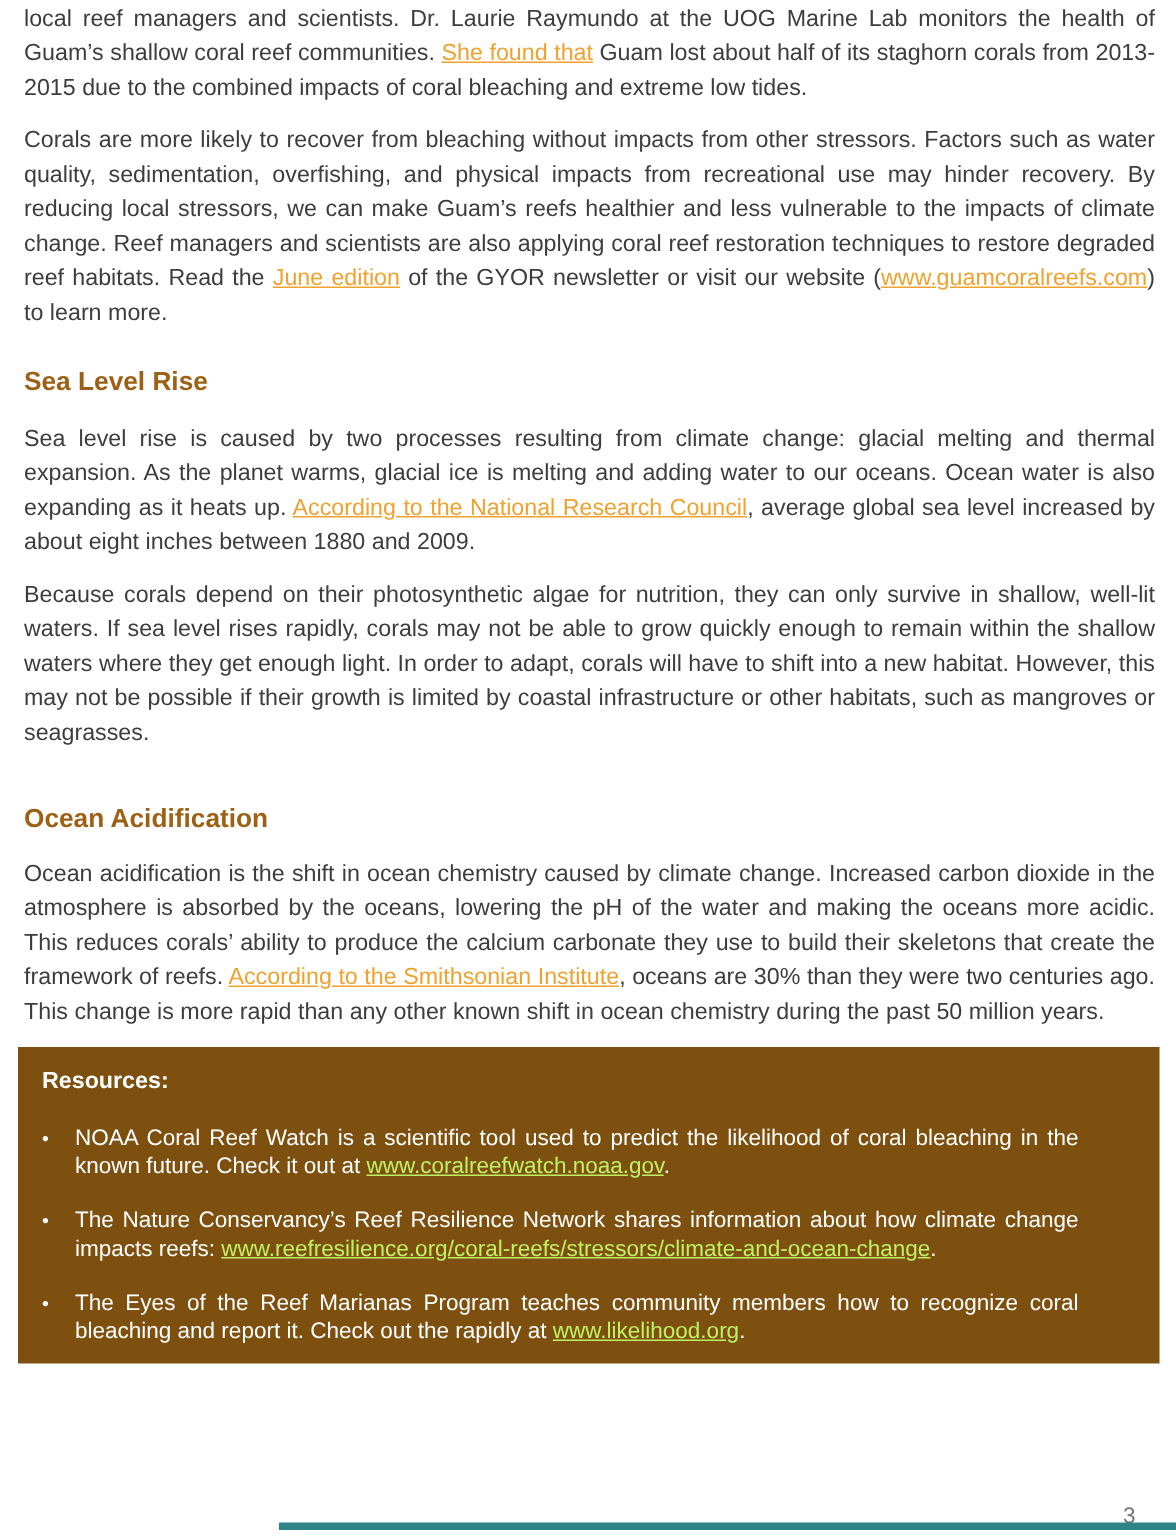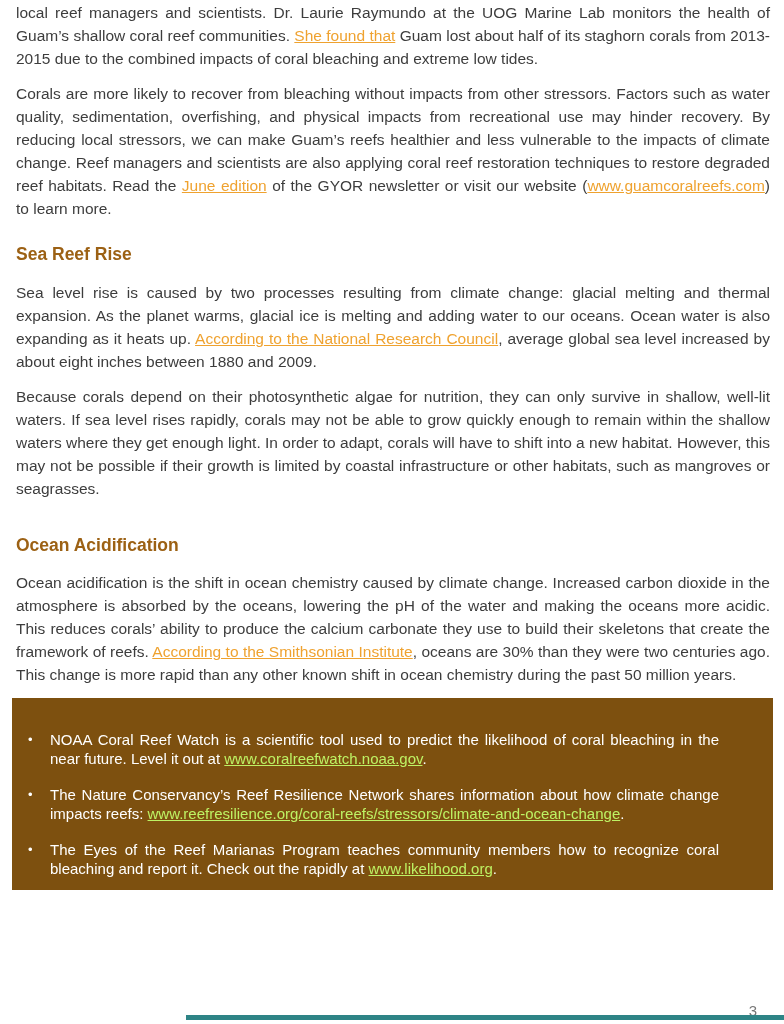--- a/index.html
+++ b/index.html
@@ -90,36 +90,37 @@
 </head>
 <body>
 
 <div class="page">
   <div class="content">
 
     <p class="body-para"><span>local reef managers and scientists. Dr. Laurie Raymundo at the UOG Marine Lab monitors the health of Guam’s shallow coral reef communities. </span><a>She found that</a><span> Guam lost about half of its staghorn corals from 2013-2015 due to the combined impacts of coral bleaching and extreme low tides.</span></p>
 
     <p class="body-para"><span>Corals are more likely to recover from bleaching without impacts from other stressors. Factors such as water quality, sedimentation, overfishing, and physical impacts from recreational use may hinder recovery. By reducing local stressors, we can make Guam’s reefs healthier and less vulnerable to the impacts of climate change. Reef managers and scientists are also applying coral reef restoration techniques to restore degraded reef habitats. Read the </span><a>June edition</a><span> of the GYOR newsletter or visit our website (</span><a>www.guamcoralreefs.com</a><span>) to learn more.</span></p>
 
-    <h2 class="section-heading heading-sea">Sea Reef Rise</h2>
+    <h2 class="section-heading heading-sea">Sea Level Rise</h2>
 
     <p class="body-para"><span>Sea level rise is caused by two processes resulting from climate change: glacial melting and thermal expansion. As the planet warms, glacial ice is melting and adding water to our oceans. Ocean water is also expanding as it heats up. </span><a>According to the National Research Council</a><span>, average global sea level increased by about eight inches between 1880 and 2009.</span></p>
 
     <p class="body-para">Because corals depend on their photosynthetic algae for nutrition, they can only survive in shallow, well-lit waters. If sea level rises rapidly, corals may not be able to grow quickly enough to remain within the shallow waters where they get enough light. In order to adapt, corals will have to shift into a new habitat. However, this may not be possible if their growth is limited by coastal infrastructure or other habitats, such as mangroves or seagrasses.</p>
 
 
     <h2 class="section-heading heading-ocean">Ocean Acidification</h2>
 
     <p class="body-para"><span>Ocean acidification is the shift in ocean chemistry caused by climate change. Increased carbon dioxide in the atmosphere is absorbed by the oceans, lowering the pH of the water and making the oceans more acidic. This reduces corals’ ability to produce the calcium carbonate they use to build their skeletons that create the framework of reefs. </span><a>According to the Smithsonian Institute</a><span>, oceans are 30% than they were two centuries ago. This change is more rapid than any other known shift in ocean chemistry during the past 50 million years.</span></p>
 
     <div class="resources-box">
+      <div class="resources-title">Resources:</div>
       <ul class="resources-list">
         <li>
           <span class="bullet-marker">•</span>
-          <span class="bullet-text"><span>NOAA Coral Reef Watch is a scientific tool used to predict the likelihood of coral bleaching in the near future. Level it out at </span><a class="res-link">www.coralreefwatch.noaa.gov</a><span>.</span></span>
+          <span class="bullet-text"><span>NOAA Coral Reef Watch is a scientific tool used to predict the likelihood of coral bleaching in the known future. Check it out at </span><a class="res-link">www.coralreefwatch.noaa.gov</a><span>.</span></span>
         </li>
         <li>
           <span class="bullet-marker">•</span>
           <span class="bullet-text"><span>The Nature Conservancy’s Reef Resilience Network shares information about how climate change impacts reefs: </span><a class="res-link">www.reefresilience.org/coral-reefs/stressors/climate-and-ocean-change</a><span>.</span></span>
         </li>
         <li>
           <span class="bullet-marker">•</span>
           <span class="bullet-text"><span>The Eyes of the Reef Marianas Program teaches community members how to recognize coral bleaching and report it. Check out the rapidly at </span><a class="res-link">www.likelihood.org</a><span>.</span></span>
         </li>
       </ul>

